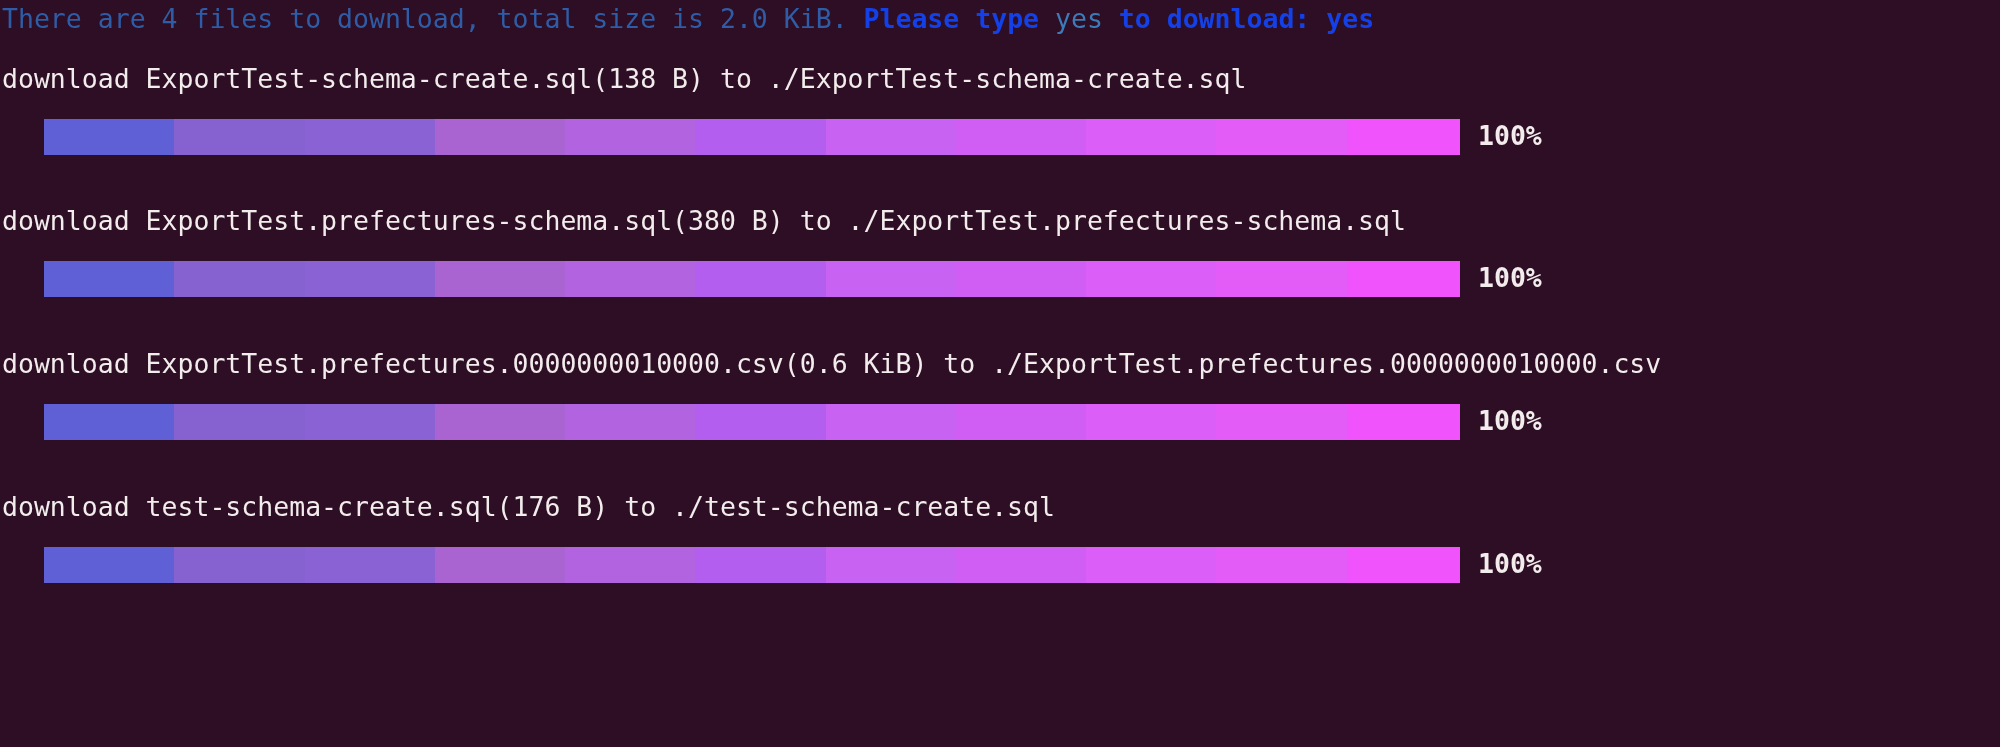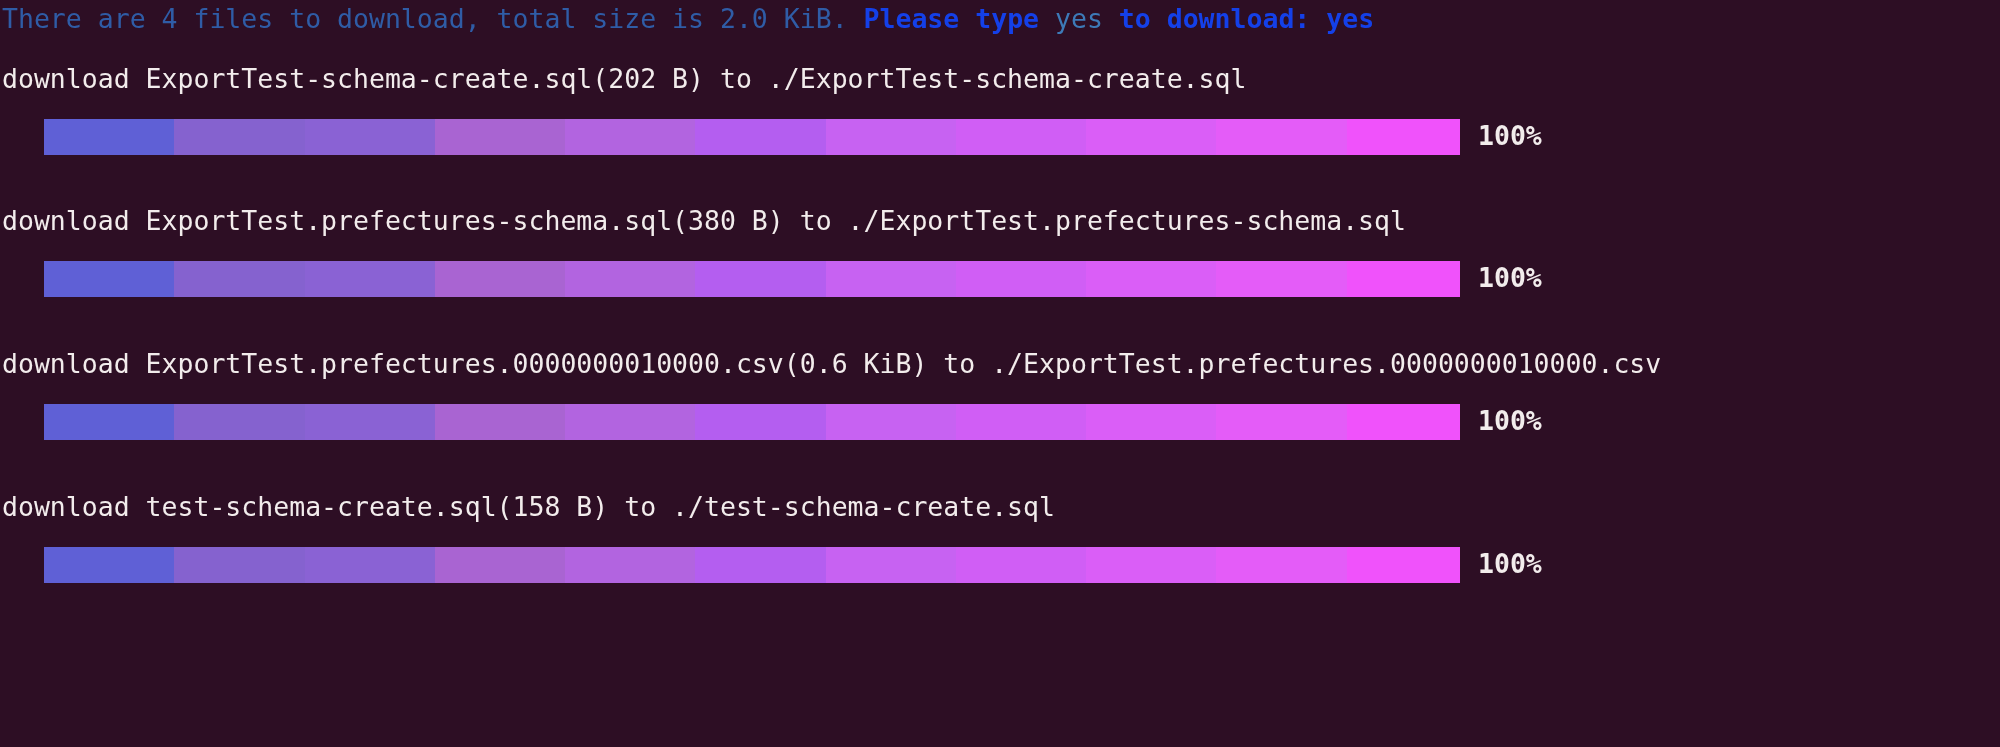--- a/index.html
+++ b/index.html
@@ -97,21 +97,21 @@
   }
 </style>
 </head>
 <body>
 
 <div class="terminal">
 
   <div class="prompt-line"><span class="seg-dim">There are 4 files to download, total size is 2.0 KiB.</span><span class="seg-bold"> Please type </span><span class="seg-input">yes</span><span class="seg-bold"> to download: </span><span class="seg-answer">yes</span></div>
 
   <div class="entry" style="top:62px;">
-    <div class="entry-text">download ExportTest-schema-create.sql(202 B) to ./ExportTest-schema-create.sql</div>
+    <div class="entry-text">download ExportTest-schema-create.sql(138 B) to ./ExportTest-schema-create.sql</div>
     <div class="bar-row">
       <div class="progress-bar">
           <div class="seg" style="background: rgb(95, 96, 214); width: 9.2%;"></div>
           <div class="seg" style="background: rgb(133, 98, 207); width: 9.2%;"></div>
           <div class="seg" style="background: rgb(138, 98, 212); width: 9.2%;"></div>
           <div class="seg" style="background: rgb(169, 100, 210); width: 9.2%;"></div>
           <div class="seg" style="background: rgb(178, 100, 224); width: 9.2%;"></div>
           <div class="seg" style="background: rgb(180, 94, 240); width: 9.2%;"></div>
           <div class="seg" style="background: rgb(199, 98, 242); width: 9.2%;"></div>
           <div class="seg" style="background: rgb(208, 94, 245); width: 9.2%;"></div>
@@ -157,21 +157,21 @@
           <div class="seg" style="background: rgb(208, 94, 245); width: 9.2%;"></div>
           <div class="seg" style="background: rgb(218, 94, 247); width: 9.2%;"></div>
           <div class="seg" style="background: rgb(228, 92, 248); width: 9.2%;"></div>
           <div class="seg" style="background: rgb(240, 82, 251); width: 8%;"></div>
         </div>
       <div class="pct">100%</div>
     </div>
   </div>
 
   <div class="entry" style="top:490px;">
-    <div class="entry-text">download test-schema-create.sql(158 B) to ./test-schema-create.sql</div>
+    <div class="entry-text">download test-schema-create.sql(176 B) to ./test-schema-create.sql</div>
     <div class="bar-row">
       <div class="progress-bar">
           <div class="seg" style="background: rgb(95, 96, 214); width: 9.2%;"></div>
           <div class="seg" style="background: rgb(133, 98, 207); width: 9.2%;"></div>
           <div class="seg" style="background: rgb(138, 98, 212); width: 9.2%;"></div>
           <div class="seg" style="background: rgb(169, 100, 210); width: 9.2%;"></div>
           <div class="seg" style="background: rgb(178, 100, 224); width: 9.2%;"></div>
           <div class="seg" style="background: rgb(180, 94, 240); width: 9.2%;"></div>
           <div class="seg" style="background: rgb(199, 98, 242); width: 9.2%;"></div>
           <div class="seg" style="background: rgb(208, 94, 245); width: 9.2%;"></div>

